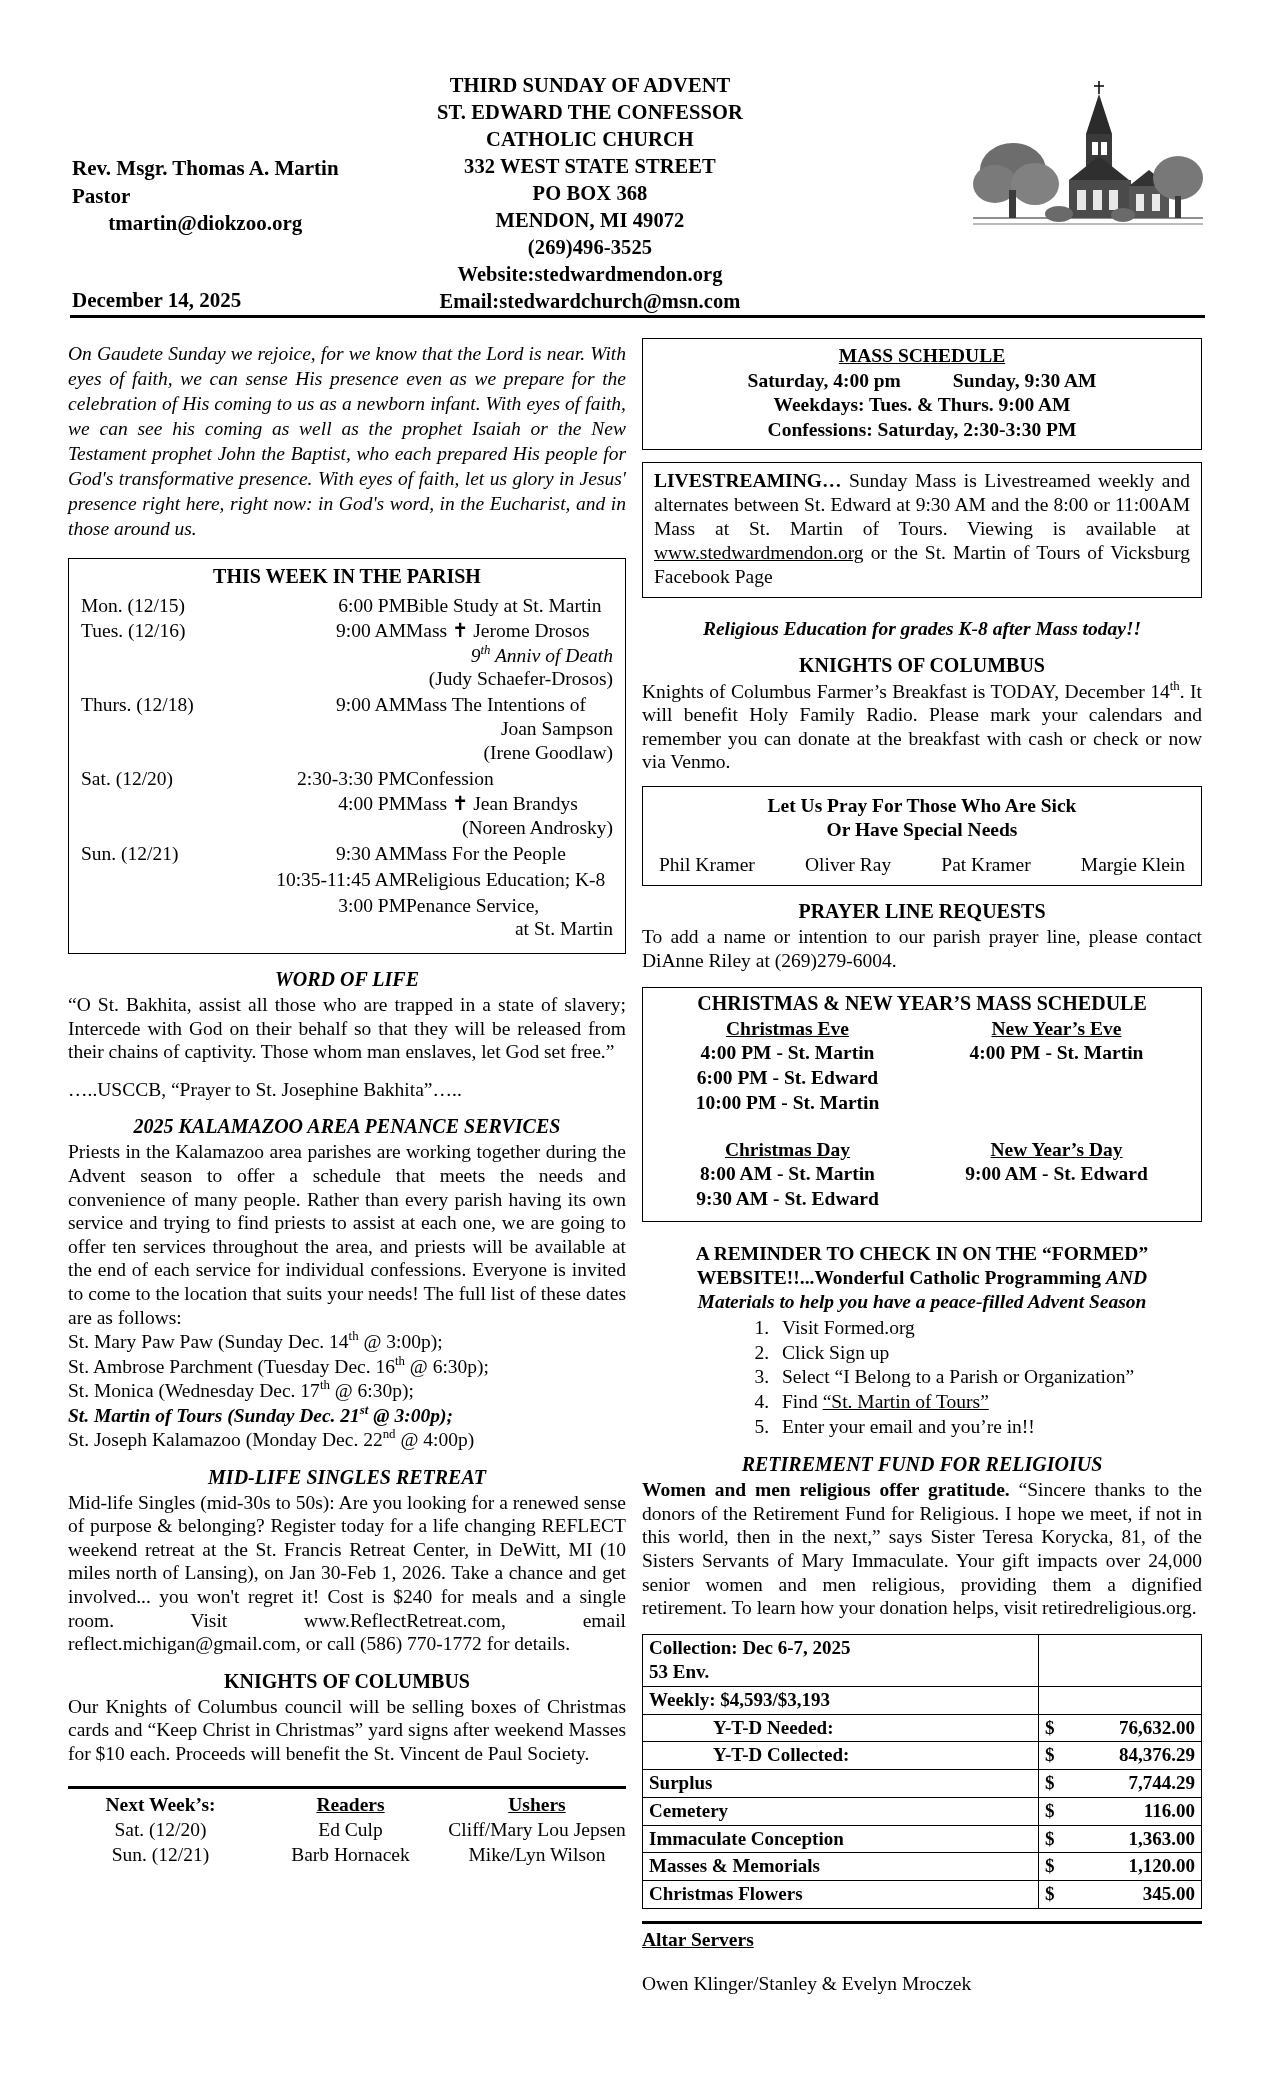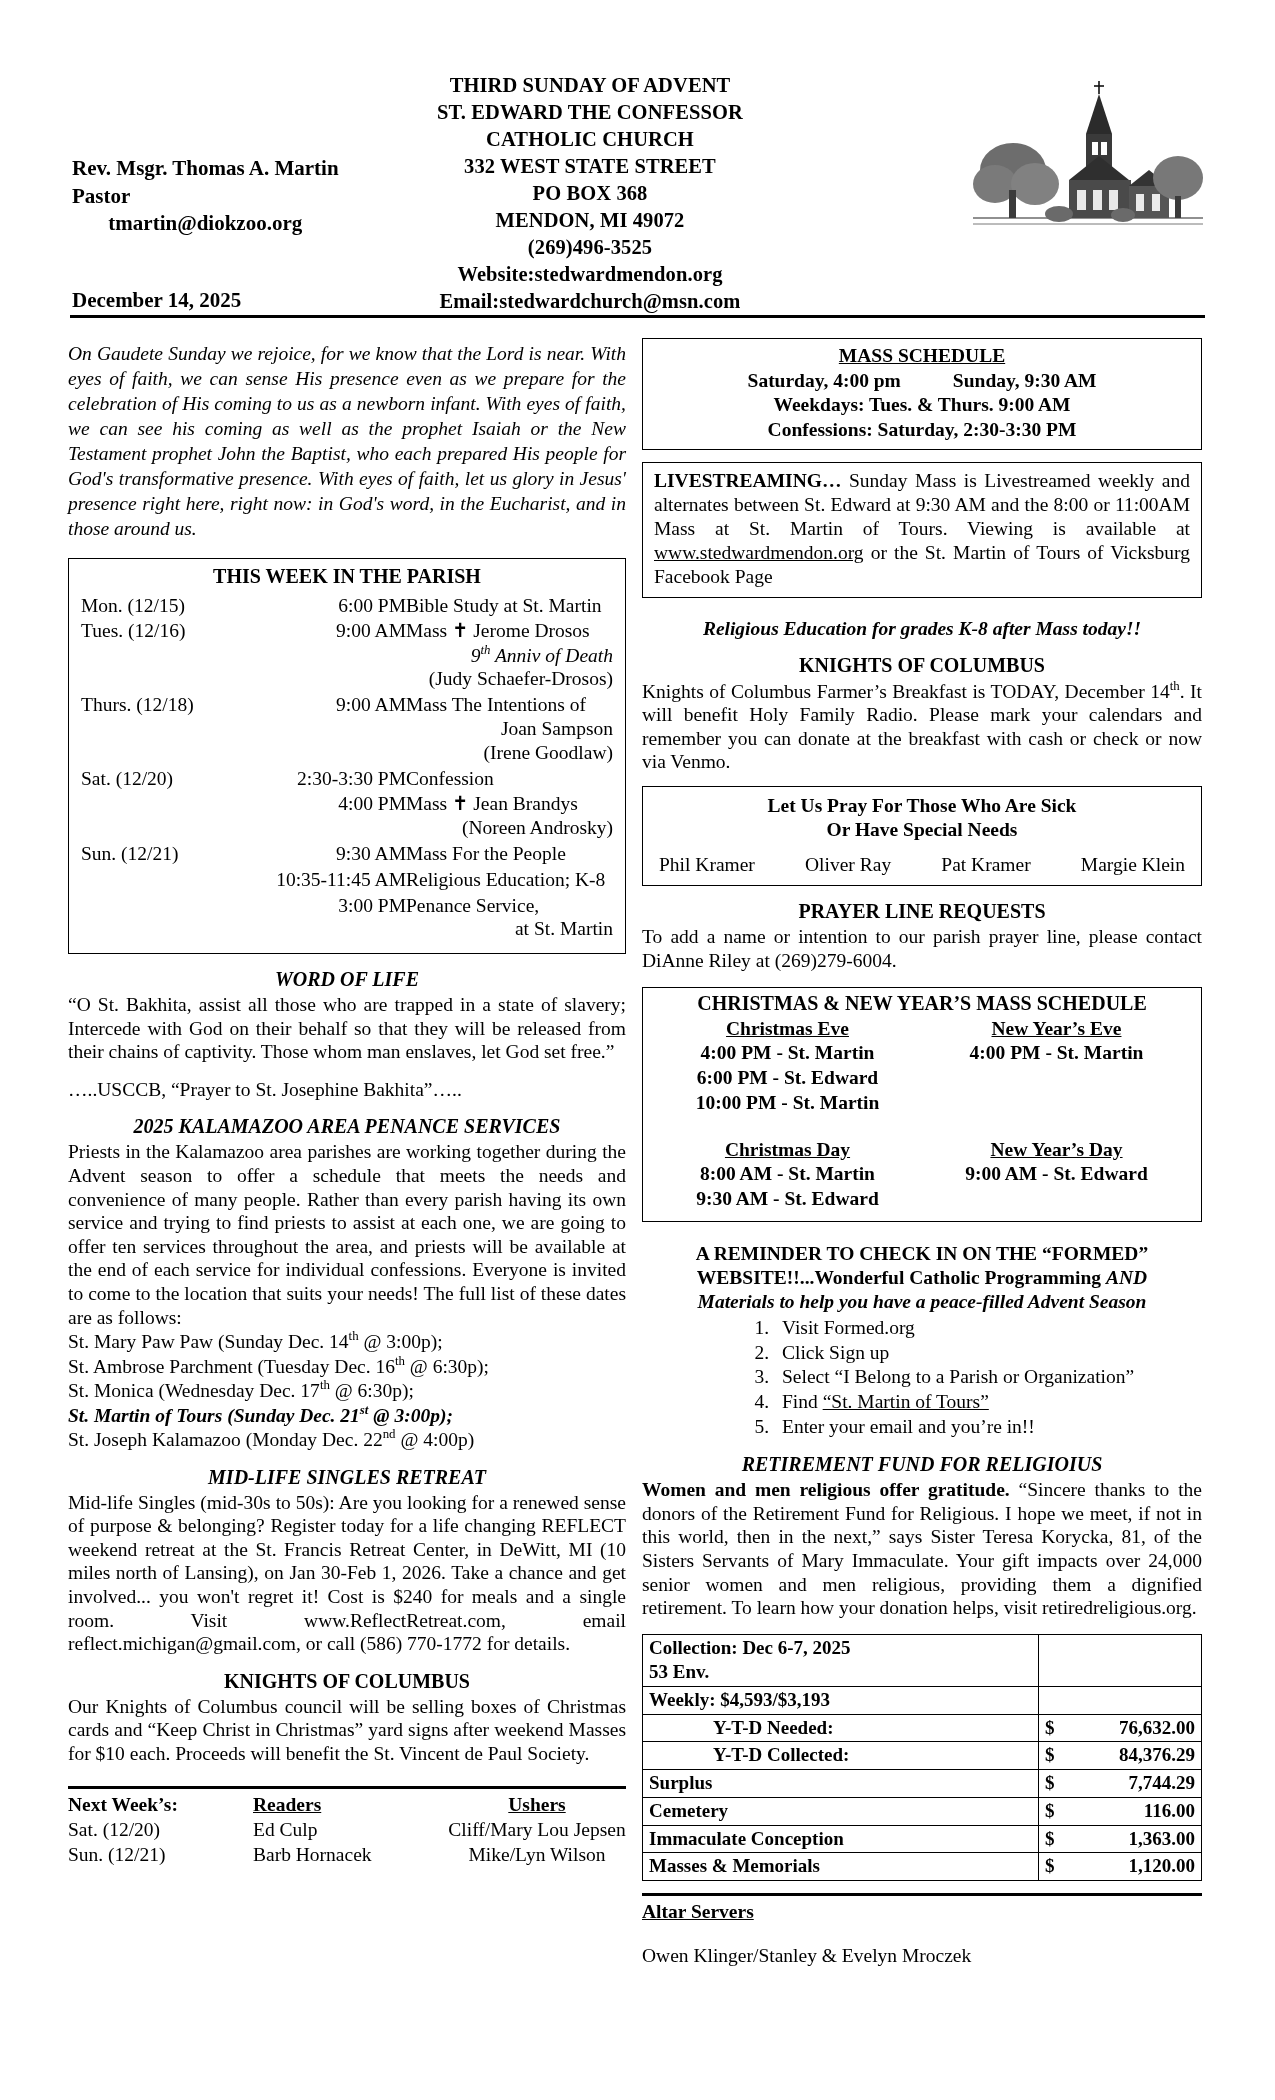--- a/index.html
+++ b/index.html
@@ -160,22 +160,22 @@
     margin-top: 20px;
     border-top: 3px solid #000;
     padding-top: 4px;
   }
   table.nextweek {
     width: 100%;
     border-collapse: collapse;
     font-size: 19.5px;
   }
   table.nextweek td { padding: 0 0 1px 0; line-height: 1.25; }
-  table.nextweek .c1 { width: 185px; text-align: left; }
-  table.nextweek .c2 { width: 195px; text-align: left; }
+  table.nextweek .c1 { width: 185px; text-align: center; }
+  table.nextweek .c2 { width: 195px; text-align: center; }
   table.nextweek .c3 { text-align: center; }
   table.nextweek thead td { font-weight: bold; }
 
   
   .mass-box {
     padding: 5px 10px 7px 10px;
     text-align: center;
     font-weight: bold;
     font-size: 19.5px;
     line-height: 1.26;
@@ -594,20 +594,24 @@
             <td class="fin-amt"><span class="dollar">$</span><span>116.00</span></td>
           </tr>
           <tr>
             <td class="fin-label">Immaculate Conception</td>
             <td class="fin-amt"><span class="dollar">$</span><span>1,363.00</span></td>
           </tr>
           <tr>
             <td class="fin-label">Masses &amp; Memorials</td>
             <td class="fin-amt"><span class="dollar">$</span><span>1,120.00</span></td>
           </tr>
+          <tr>
+            <td class="fin-label">Christmas Flowers</td>
+            <td class="fin-amt"><span class="dollar">$</span><span>345.00</span></td>
+          </tr>
         </tbody>
       </table>
 
       <div class="altar-wrap">
         <div class="altar-title">Altar Servers</div>
         <div class="altar-names">Owen Klinger/Stanley &amp; Evelyn Mroczek</div>
       </div>
 
     </div>
   </div>

